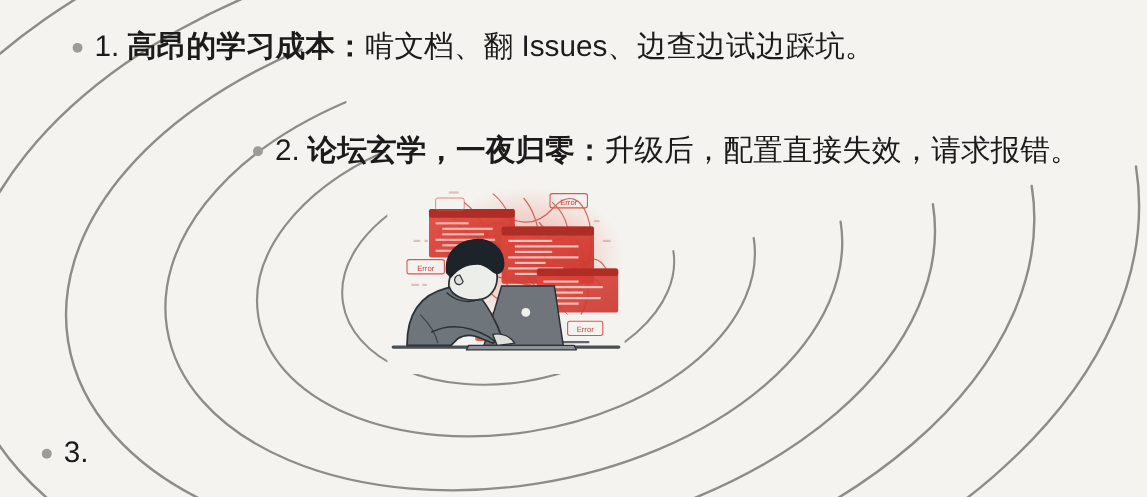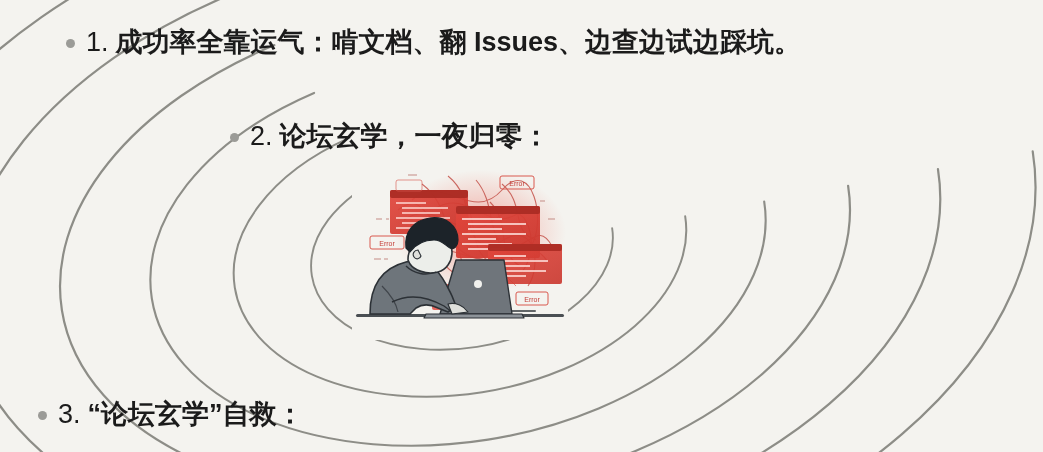--- a/index.html
+++ b/index.html
@@ -54,21 +54,21 @@
     font-weight:400;
     letter-spacing:0px;
   }
   .strong {
     font-size:27px;
     font-weight:700;
     letter-spacing:0px;
   }
   .normal {
     font-size:27px;
-    font-weight:700;
+    font-weight:400;
     letter-spacing:0px;
   }
 
   #line1 { left:66px; top:24px; }
   #line2 { left:230px; top:118px; }
   #line3 { left:38px; top:396px; }
 </style>
 </head>
 <body>
 
@@ -245,31 +245,31 @@
 
         <path d="M30 124 C 38 132, 44 140, 46 150" fill="none" stroke="#2c3136" stroke-width="1.2" opacity="0.7"></path>
       </g>
     </g>
   </svg>
 
   <div class="line" id="line1">
     <span class="bullet"></span>
     <span class="txt num">1.</span>
     <span style="width:7px"></span>
-    <span class="txt strong">成功率全靠运气：</span>
+    <span class="txt strong">高昂的学习成本：</span>
     <span class="txt normal">啃文档、翻 Issues、边查边试边踩坑。</span>
   </div>
 
   <div class="line" id="line2">
     <span class="bullet"></span>
     <span class="txt num">2.</span>
     <span style="width:7px"></span>
     <span class="txt strong">论坛玄学，一夜归零：</span>
+    <span class="txt normal">升级后，配置直接失效，请求报错。</span>
   </div>
 
   <div class="line" id="line3">
     <span class="bullet"></span>
     <span class="txt num">3.</span>
     <span style="width:7px"></span>
-    <span class="txt strong">“论坛玄学”自救：</span>
   </div>
 
 </div>
 
 </body></html>

